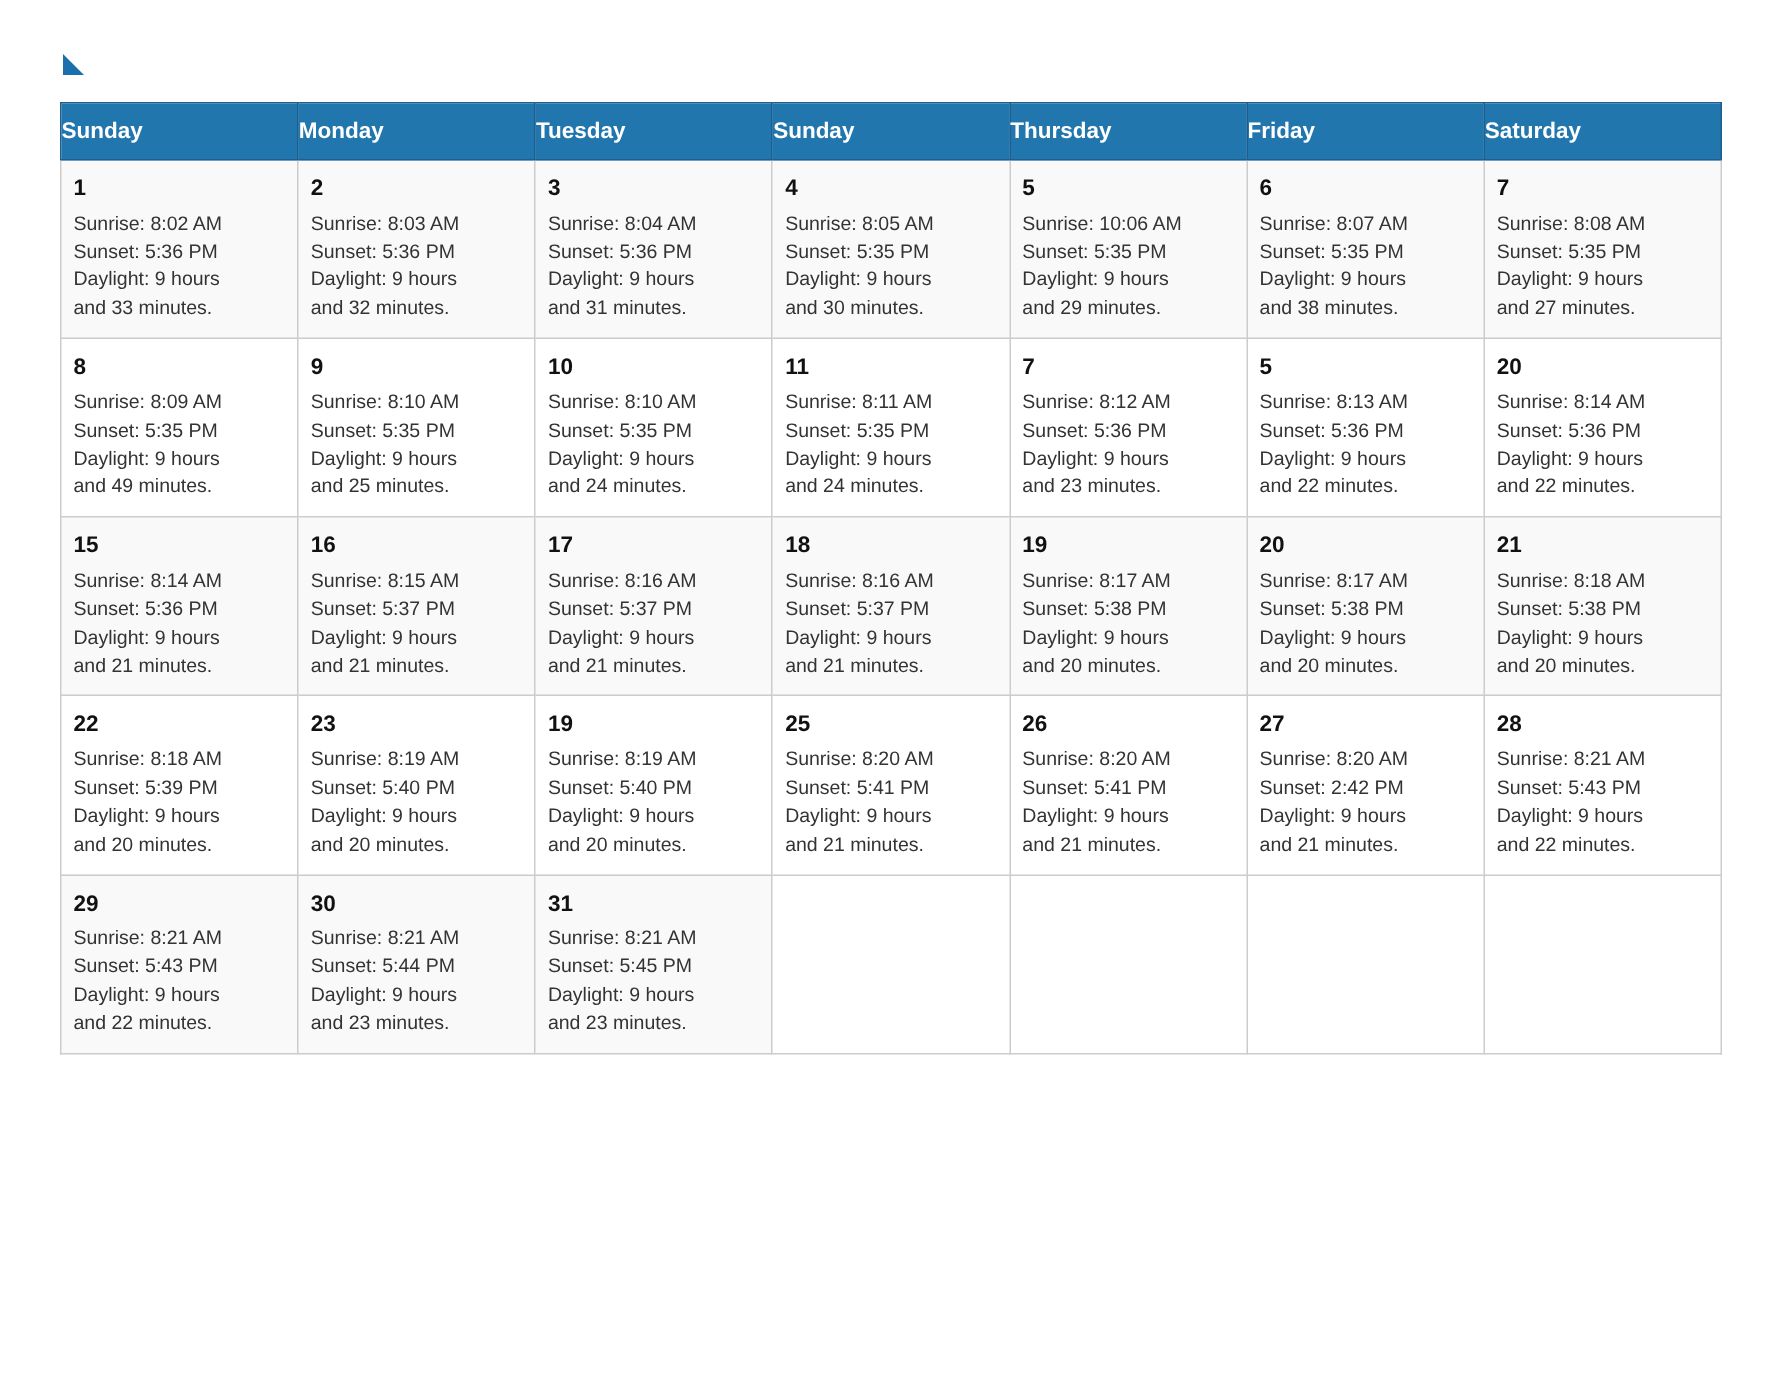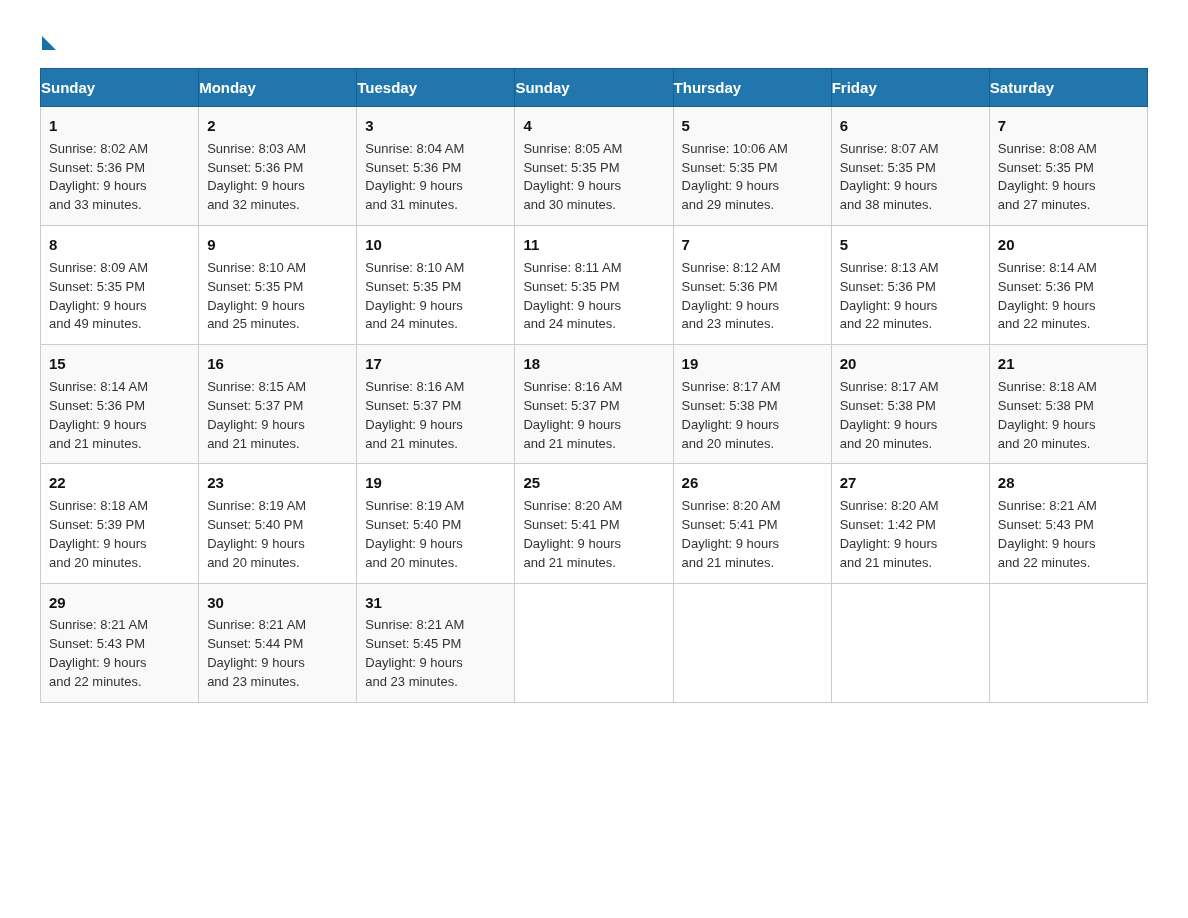--- a/index.html
+++ b/index.html
@@ -157,21 +157,21 @@
         <td><span class="day-num">19</span><span class="day-info">Sunrise: 8:17 AM</span><br><span class="day-info">Sunset: 5:38 PM</span><br><span class="day-info">Daylight: 9 hours</span><br><span class="day-info">and 20 minutes.</span></td>
         <td><span class="day-num">20</span><span class="day-info">Sunrise: 8:17 AM</span><br><span class="day-info">Sunset: 5:38 PM</span><br><span class="day-info">Daylight: 9 hours</span><br><span class="day-info">and 20 minutes.</span></td>
         <td><span class="day-num">21</span><span class="day-info">Sunrise: 8:18 AM</span><br><span class="day-info">Sunset: 5:38 PM</span><br><span class="day-info">Daylight: 9 hours</span><br><span class="day-info">and 20 minutes.</span></td>
       </tr>
       <tr>
         <td><span class="day-num">22</span><span class="day-info">Sunrise: 8:18 AM</span><br><span class="day-info">Sunset: 5:39 PM</span><br><span class="day-info">Daylight: 9 hours</span><br><span class="day-info">and 20 minutes.</span></td>
         <td><span class="day-num">23</span><span class="day-info">Sunrise: 8:19 AM</span><br><span class="day-info">Sunset: 5:40 PM</span><br><span class="day-info">Daylight: 9 hours</span><br><span class="day-info">and 20 minutes.</span></td>
         <td><span class="day-num">19</span><span class="day-info">Sunrise: 8:19 AM</span><br><span class="day-info">Sunset: 5:40 PM</span><br><span class="day-info">Daylight: 9 hours</span><br><span class="day-info">and 20 minutes.</span></td>
         <td><span class="day-num">25</span><span class="day-info">Sunrise: 8:20 AM</span><br><span class="day-info">Sunset: 5:41 PM</span><br><span class="day-info">Daylight: 9 hours</span><br><span class="day-info">and 21 minutes.</span></td>
         <td><span class="day-num">26</span><span class="day-info">Sunrise: 8:20 AM</span><br><span class="day-info">Sunset: 5:41 PM</span><br><span class="day-info">Daylight: 9 hours</span><br><span class="day-info">and 21 minutes.</span></td>
-        <td><span class="day-num">27</span><span class="day-info">Sunrise: 8:20 AM</span><br><span class="day-info">Sunset: 1:42 PM</span><br><span class="day-info">Daylight: 9 hours</span><br><span class="day-info">and 21 minutes.</span></td>
+        <td><span class="day-num">27</span><span class="day-info">Sunrise: 8:20 AM</span><br><span class="day-info">Sunset: 2:42 PM</span><br><span class="day-info">Daylight: 9 hours</span><br><span class="day-info">and 21 minutes.</span></td>
         <td><span class="day-num">28</span><span class="day-info">Sunrise: 8:21 AM</span><br><span class="day-info">Sunset: 5:43 PM</span><br><span class="day-info">Daylight: 9 hours</span><br><span class="day-info">and 22 minutes.</span></td>
       </tr>
       <tr>
         <td><span class="day-num">29</span><span class="day-info">Sunrise: 8:21 AM</span><br><span class="day-info">Sunset: 5:43 PM</span><br><span class="day-info">Daylight: 9 hours</span><br><span class="day-info">and 22 minutes.</span></td>
         <td><span class="day-num">30</span><span class="day-info">Sunrise: 8:21 AM</span><br><span class="day-info">Sunset: 5:44 PM</span><br><span class="day-info">Daylight: 9 hours</span><br><span class="day-info">and 23 minutes.</span></td>
         <td><span class="day-num">31</span><span class="day-info">Sunrise: 8:21 AM</span><br><span class="day-info">Sunset: 5:45 PM</span><br><span class="day-info">Daylight: 9 hours</span><br><span class="day-info">and 23 minutes.</span></td>
         <td class="empty-cell"></td>
         <td class="empty-cell"></td>
         <td class="empty-cell"></td>
         <td class="empty-cell"></td>

